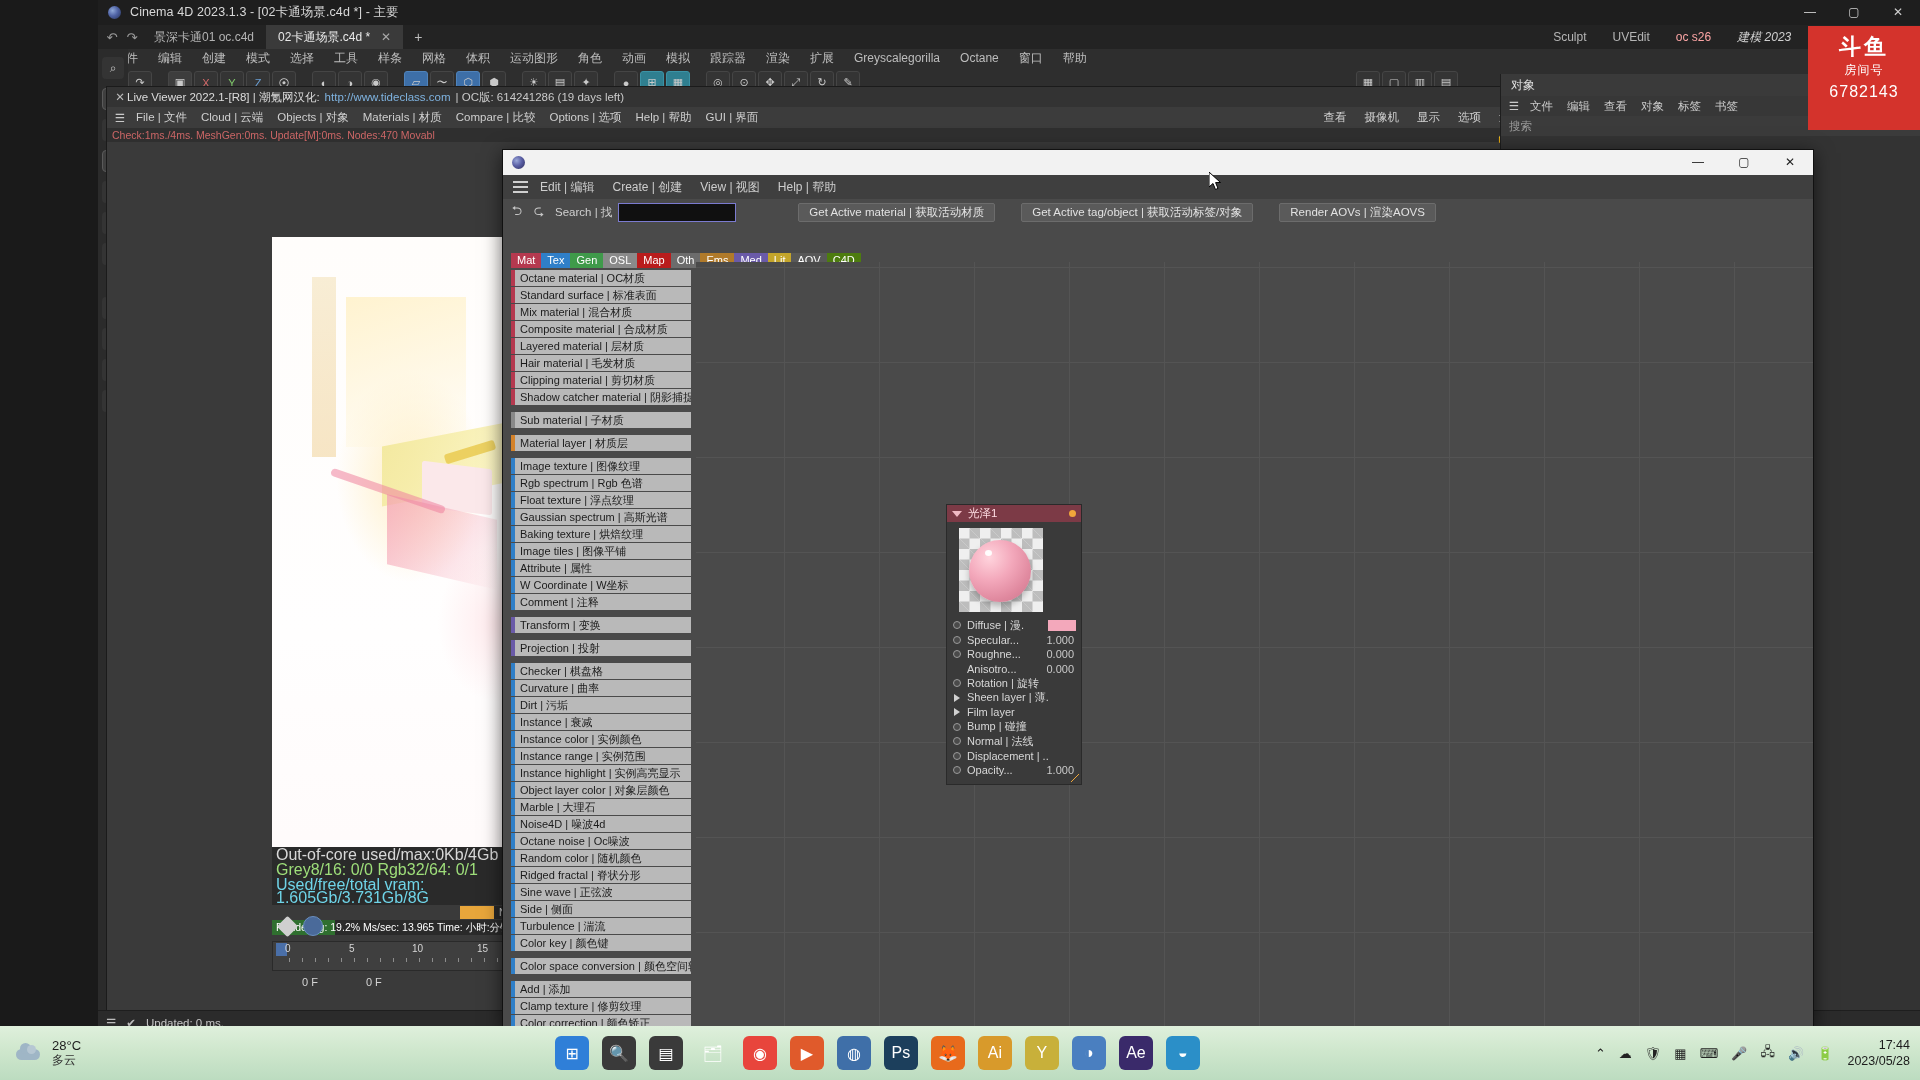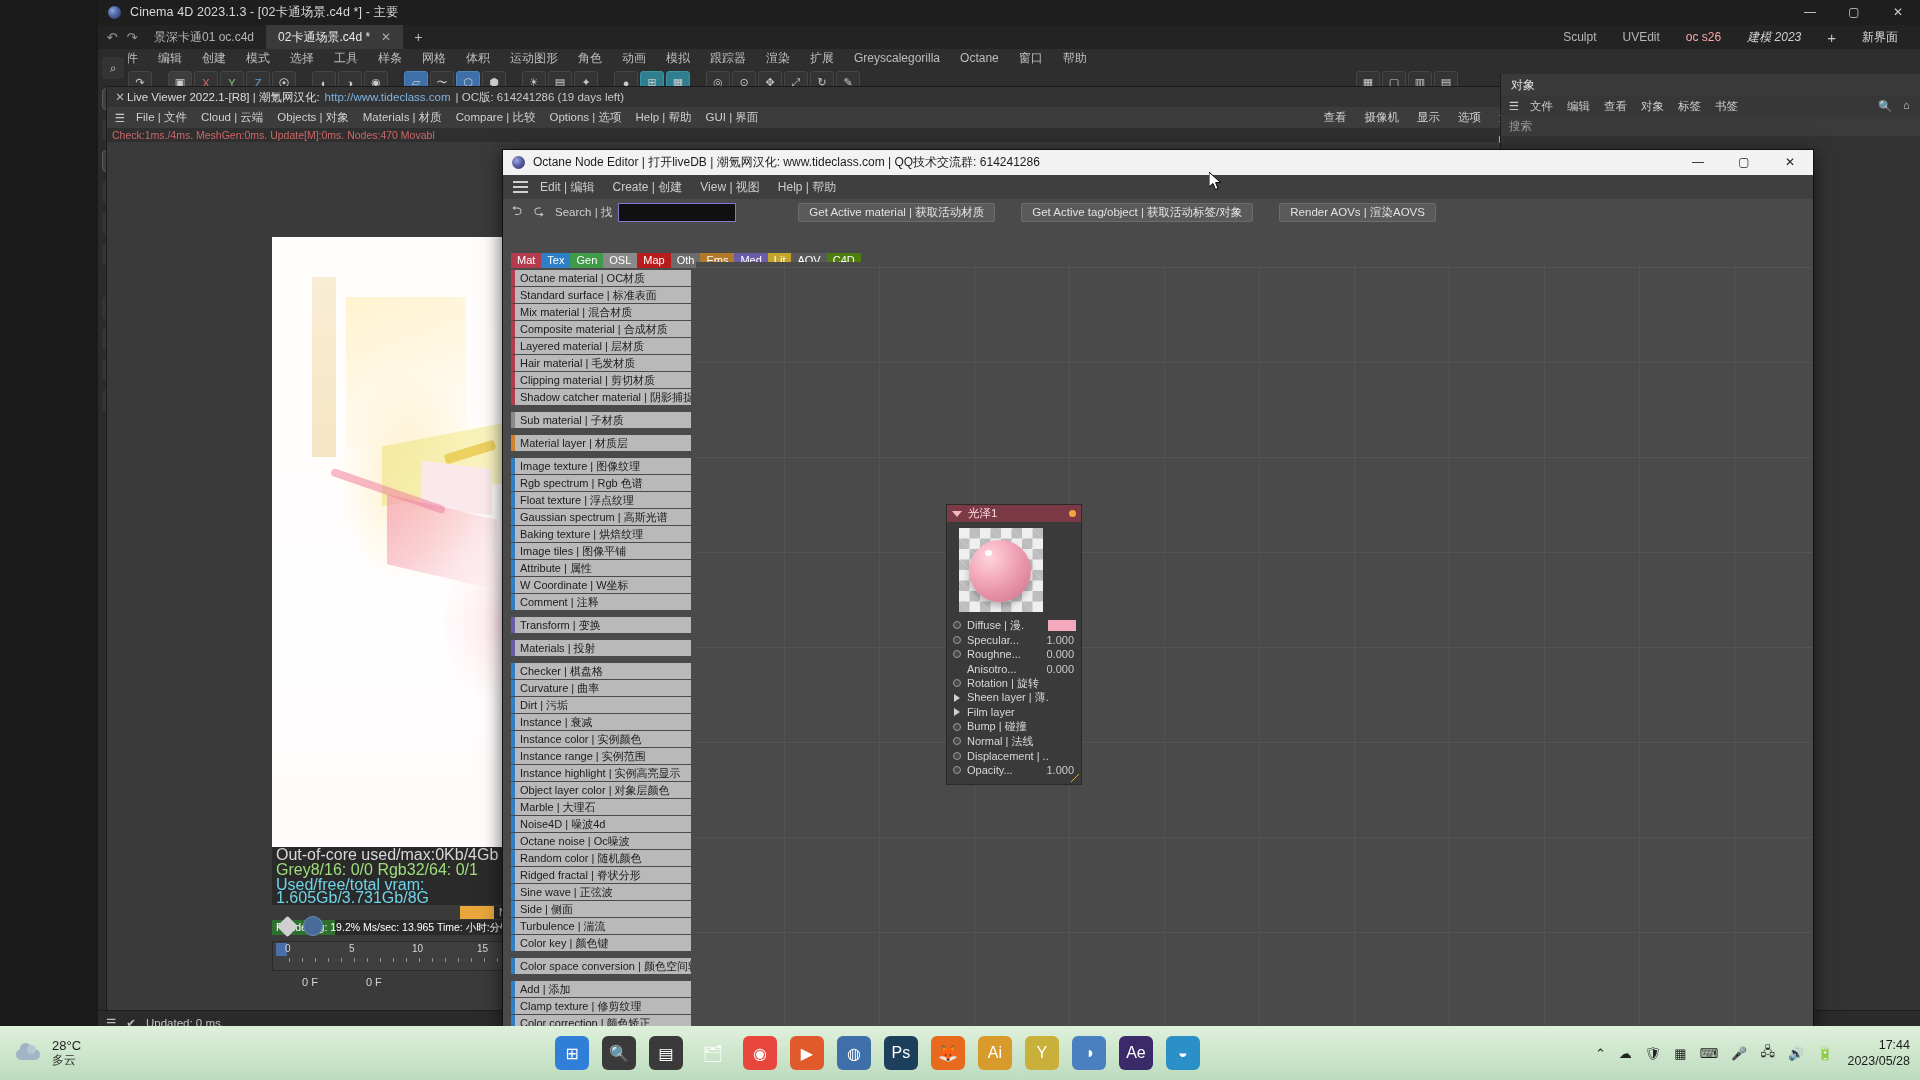--- a/index.html
+++ b/index.html
@@ -22,21 +22,21 @@
 
   
   #c4d-tabs { height:24px; background:#232323; display:flex; align-items:stretch; padding-left:4px; }
   #c4d-tabs .navbtn { width:20px; display:flex; align-items:center; justify-content:center; color:#9a9a9a; font-size:13px; }
   #c4d-tabs .tab { display:flex; align-items:center; padding:0 12px; font-size:12px; color:#b4b4b4; background:#232323; }
   #c4d-tabs .tab.active { background:#3a3a3a; color:#e8e8e8; }
   #c4d-tabs .tab .x { margin-left:11px; font-size:12px; color:#aaa; }
   #c4d-tabs .plus { display:flex; align-items:center; padding:0 11px; color:#bbb; font-size:14px; }
 
   
-  #layout-strip { position:absolute; right:0; top:25px; height:24px; display:flex; align-items:center; gap:26px; padding-right:22px; font-size:12px; }
+  #layout-strip { position:absolute; right:0; top:25px; height:24px; display:flex; align-items:center; gap:26px; padding-right:32px; font-size:12px; }
   #layout-strip .ls { color:#b6b6b6; }
   #layout-strip .ls.blue { color:#fca5a5; }
   #layout-strip .ls.ital { font-style:italic; color:#cfcfcf; }
   #layout-strip .ls.plus { color:#c8c8c8; font-size:15px; }
   #layout-strip .ls.newui { color:#d8d8d8; }
 
   
   #c4d-menubar { height:19px; background:#2e2e2e; display:flex; align-items:center; gap:0; padding-left:6px; }
   #c4d-menubar .mi { padding:0 10px; font-size:12px; color:#bdbdbd; line-height:19px; }
 
@@ -476,21 +476,20 @@
     <div id="c4d-statusbar">
       <span class="ic">☰</span>
       <span class="ic">✔</span>
       <span>Updated: 0 ms.</span>
     </div>
   </div>
 
   <div id="octane">
     <div id="oct-title">
       <span class="ic"></span>
-      <span class="t">Octane Node Editor | 打开liveDB | 潮氪网汉化:  www.tideclass.com  | QQ技术交流群: 614241286</span>
       <span class="wctl">
         <span>—</span>
         <span>▢</span>
         <span>✕</span>
       </span>
     </div>
 
     <div id="oct-menubar">
       <span class="burger">
           <i></i>
@@ -611,21 +610,21 @@
           <span class="lbl">Comment | 注释</span>
         </div>
         <div class="nrow spacer"></div>
         <div class="nrow">
           <span class="bar" style="background: rgb(106, 90, 168);"></span>
           <span class="lbl">Transform | 变换</span>
         </div>
         <div class="nrow spacer"></div>
         <div class="nrow">
           <span class="bar" style="background: rgb(106, 90, 168);"></span>
-          <span class="lbl">Materials | 投射</span>
+          <span class="lbl">Projection | 投射</span>
         </div>
         <div class="nrow spacer"></div>
         <div class="nrow">
           <span class="bar" style="background: rgb(47, 127, 200);"></span>
           <span class="lbl">Checker | 棋盘格</span>
         </div>
         <div class="nrow">
           <span class="bar" style="background: rgb(47, 127, 200);"></span>
           <span class="lbl">Curvature | 曲率</span>
         </div>
@@ -769,20 +768,25 @@
               <span class="knob"></span>
               <span class="pname">Opacity...</span>
               <span class="pval">1.000</span>
             </div>
           </div>
         <div class="grip"></div>
       </div>
     </div>
   </div>
 
+  <div id="brand">
+    <div class="logo">斗鱼</div>
+    <div class="sub">房间号</div>
+    <div class="num">6782143</div>
+  </div>
 
   <div id="taskbar">
     <div id="tb-weather">
       <div class="wic">
           <div class="cloud"></div>
         </div>
       <div class="wt">
         <div class="t1">28°C</div>
         <div class="t2">多云</div>
       </div>

